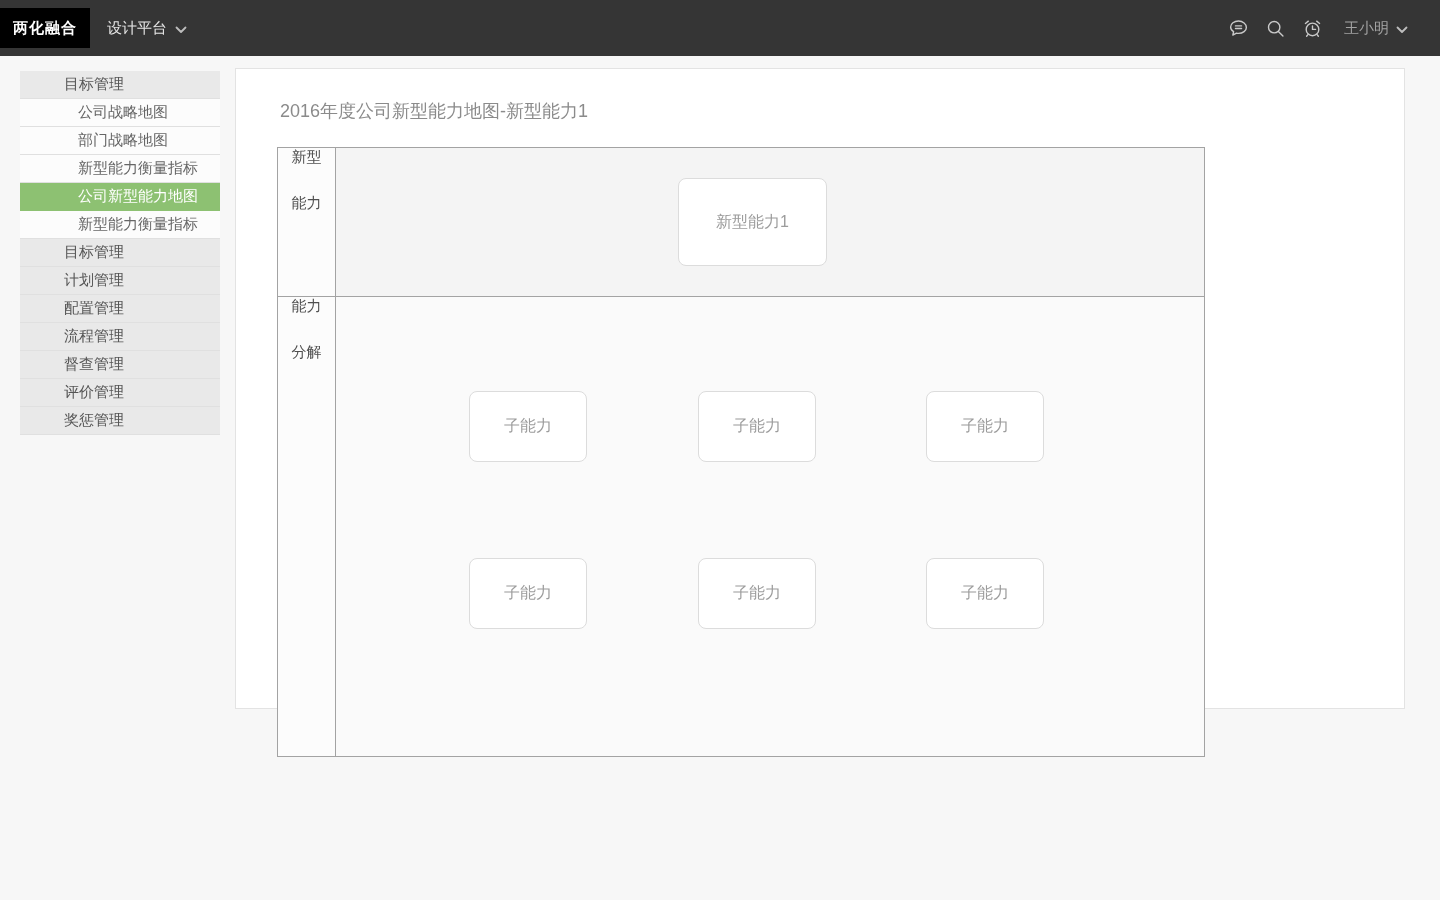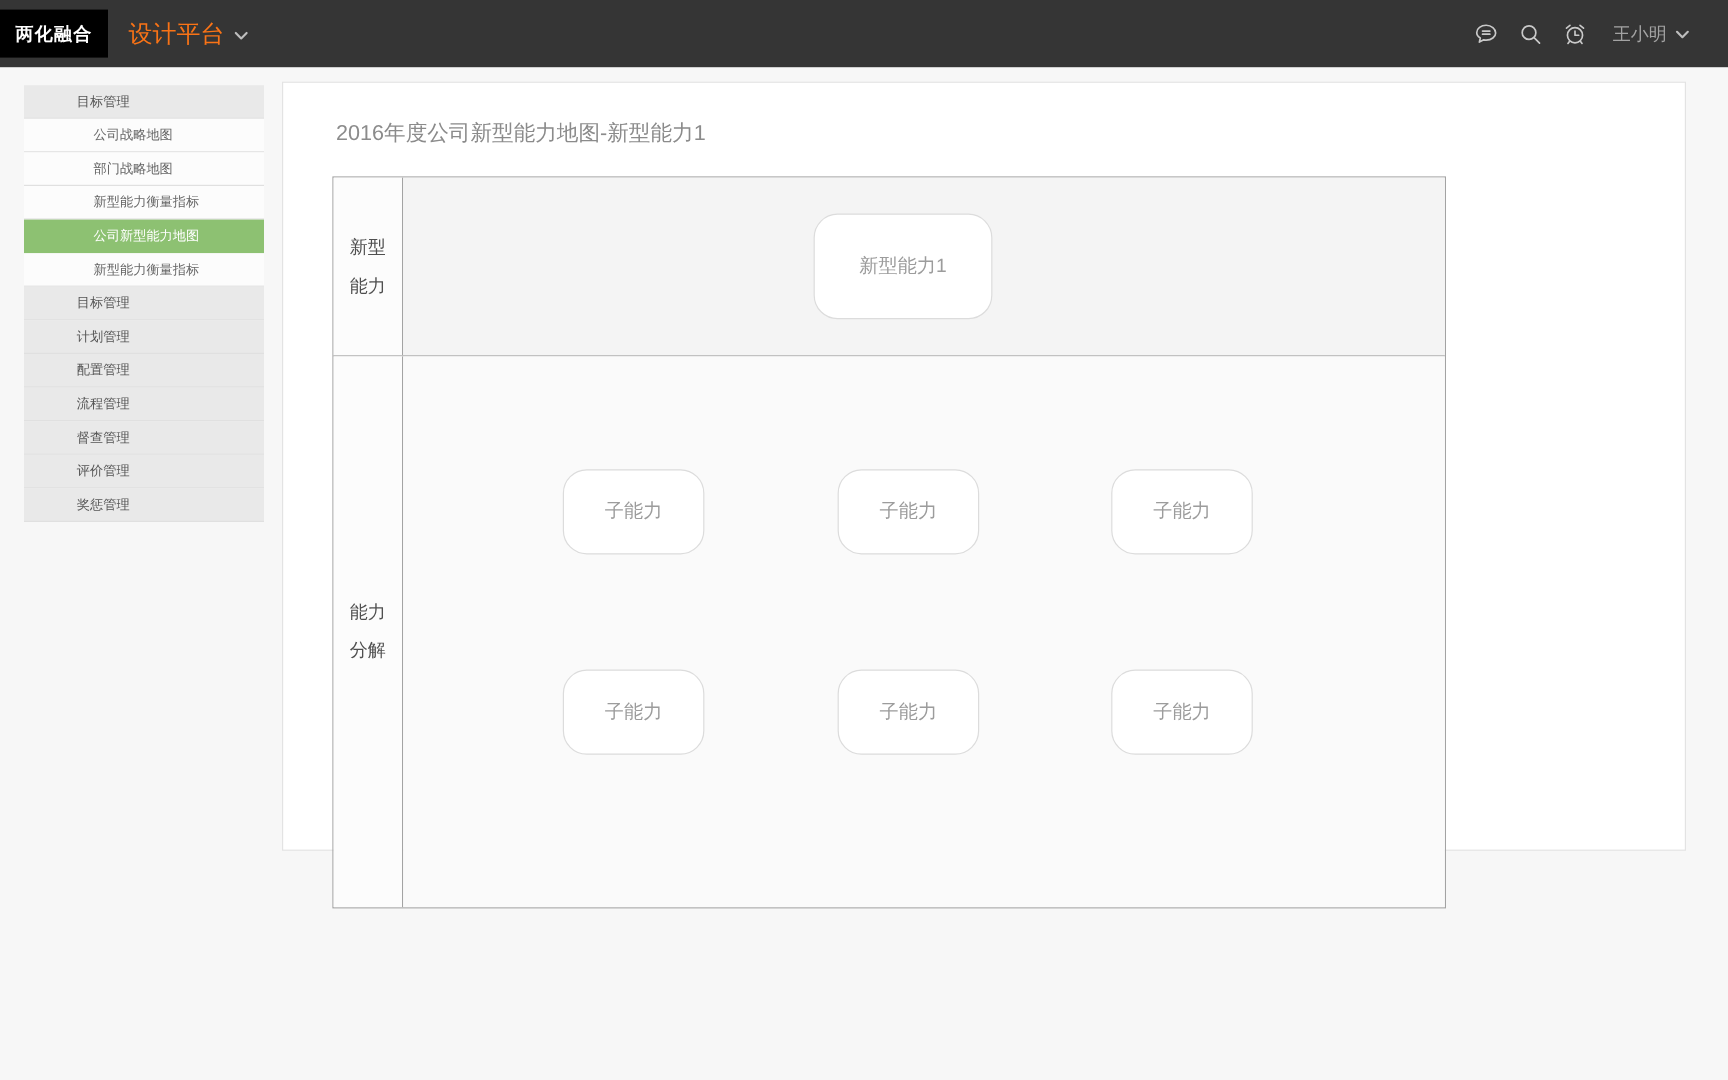--- a/index.html
+++ b/index.html
@@ -15,40 +15,40 @@
   .topbar {
     position:absolute; top:0; left:0; width:1440px; height:56px;
     background:#353535; display:flex; align-items:center;
   }
   .logo {
     width:90px; height:40px; background:#000000;
     color:#ffffff; font-weight:bold; font-size:15px; letter-spacing:1px;
     display:flex; align-items:center; justify-content:center;
   }
   .platform {
-    margin-left:17px; color:#f97316; font-size:20px;
+    margin-left:17px; color:#e5e5e5; font-size:15px;
     display:flex; align-items:center; gap:8px; cursor:pointer;
   }
   .topbar-right {
     margin-left:auto; display:flex; align-items:center; gap:15px;
     padding-right:32px;
   }
   .tb-icon { width:22px; height:22px; display:flex; align-items:center; justify-content:center; cursor:pointer; }
   .tb-icon svg { stroke:#c9c9c9; fill:none; stroke-width:1.6; stroke-linecap:round; stroke-linejoin:round; }
   .user {
     color:#a3a3a3; font-size:15px; display:flex; align-items:center; gap:7px;
     cursor:pointer; margin-left:6px;
   }
   .chev svg { stroke:#bdbdbd; fill:none; stroke-width:1.8; stroke-linecap:round; stroke-linejoin:round; }
 
   
   .sidebar { position:absolute; left:20px; top:71px; width:200px; }
   .side-item {
     height:28px; border-bottom:1px solid #e0e0e0;
-    display:flex; align-items:center; font-size:11px; cursor:pointer;
+    display:flex; align-items:center; font-size:15px; cursor:pointer;
   }
   .side-item.group { background:#e9e9e9; padding-left:44px; color:#555555; }
   .side-item.sub   { background:#fcfcfc; padding-left:58px; color:#666666; }
   .side-item.selected { background:#8dc172; color:#ffffff; border-bottom:1px solid #8dc172; }
 
   
   .main-panel {
     position:absolute; left:235px; top:68px; width:1170px; height:641px;
     background:#ffffff; border:1px solid #e3e3e3;
   }
@@ -60,29 +60,29 @@
   
   .cap-table {
     position:absolute; left:41px; top:78px; width:928px; height:610px;
     border:1px solid #a3a3a3;
   }
   .cap-row { display:flex; width:100%; }
   .cap-row.r1 { height:149px; border-bottom:1px solid #a3a3a3; }
   .cap-row.r2 { height:459px; }
   .row-head {
     width:58px; border-right:1px solid #a3a3a3; background:#fcfcfc;
-    display:flex; flex-direction:column; align-items:center; justify-content:center;
-    gap:13px; font-size:15px; color:#4f4f4f; flex-shrink:0;
+    display:flex; flex-direction:column; align-items:center; 
+    gap:27px; font-size:15px; color:#4f4f4f; flex-shrink:0;
   }
   .cap-cell { flex:1; position:relative; }
   .r1 .cap-cell { background:#f4f4f4; }
   .r2 .cap-cell { background:#fafafa; }
 
   .map-card {
-    position:absolute; background:#ffffff; border:1px solid #dcdcdc; border-radius:20px;
+    position:absolute; background:#ffffff; border:1px solid #dcdcdc; border-radius:8px;
     display:flex; align-items:center; justify-content:center;
     color:#9c9c9c; font-size:16px; cursor:pointer;
   }
   .main-card { left:342px; top:30px; width:149px; height:88px; }
   .sub-card  { width:118px; height:71px; }
   .sub-card:nth-of-type(1) { left:133px; top:94px; }
   .sub-card:nth-of-type(2) { left:362px; top:94px; }
   .sub-card:nth-of-type(3) { left:590px; top:94px; }
   .sub-card:nth-of-type(4) { left:133px; top:261px; }
   .sub-card:nth-of-type(5) { left:362px; top:261px; }

